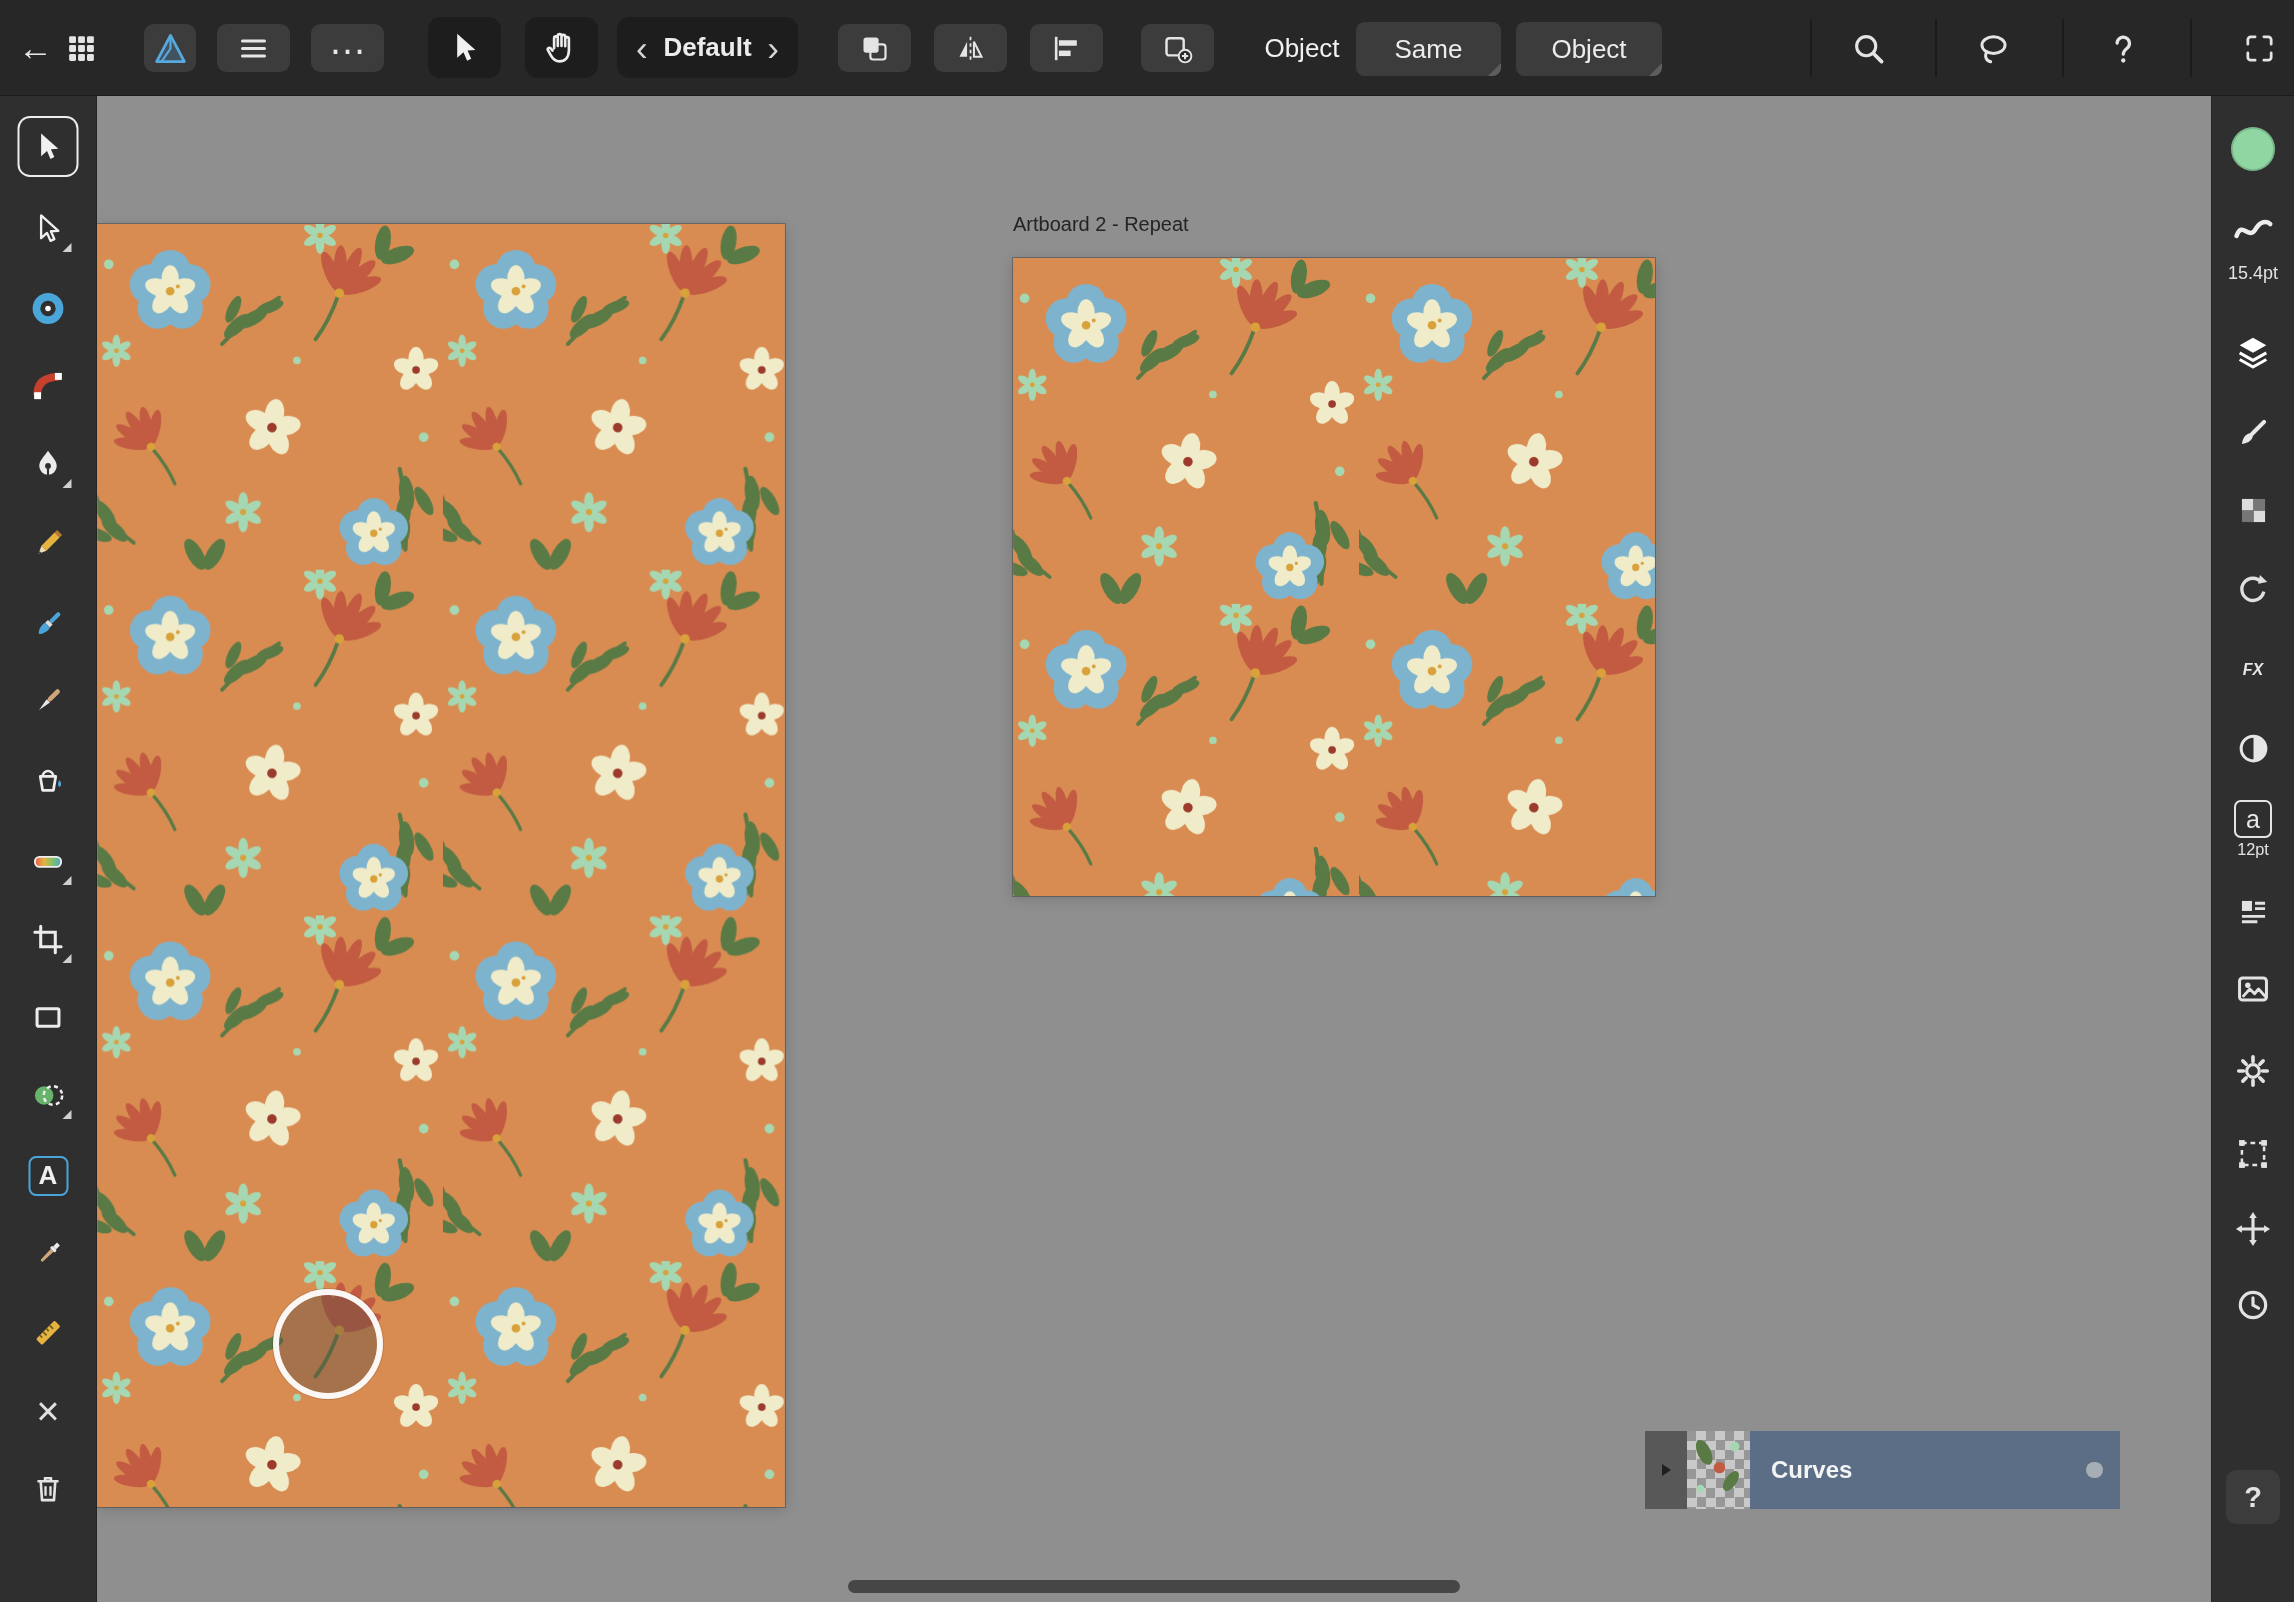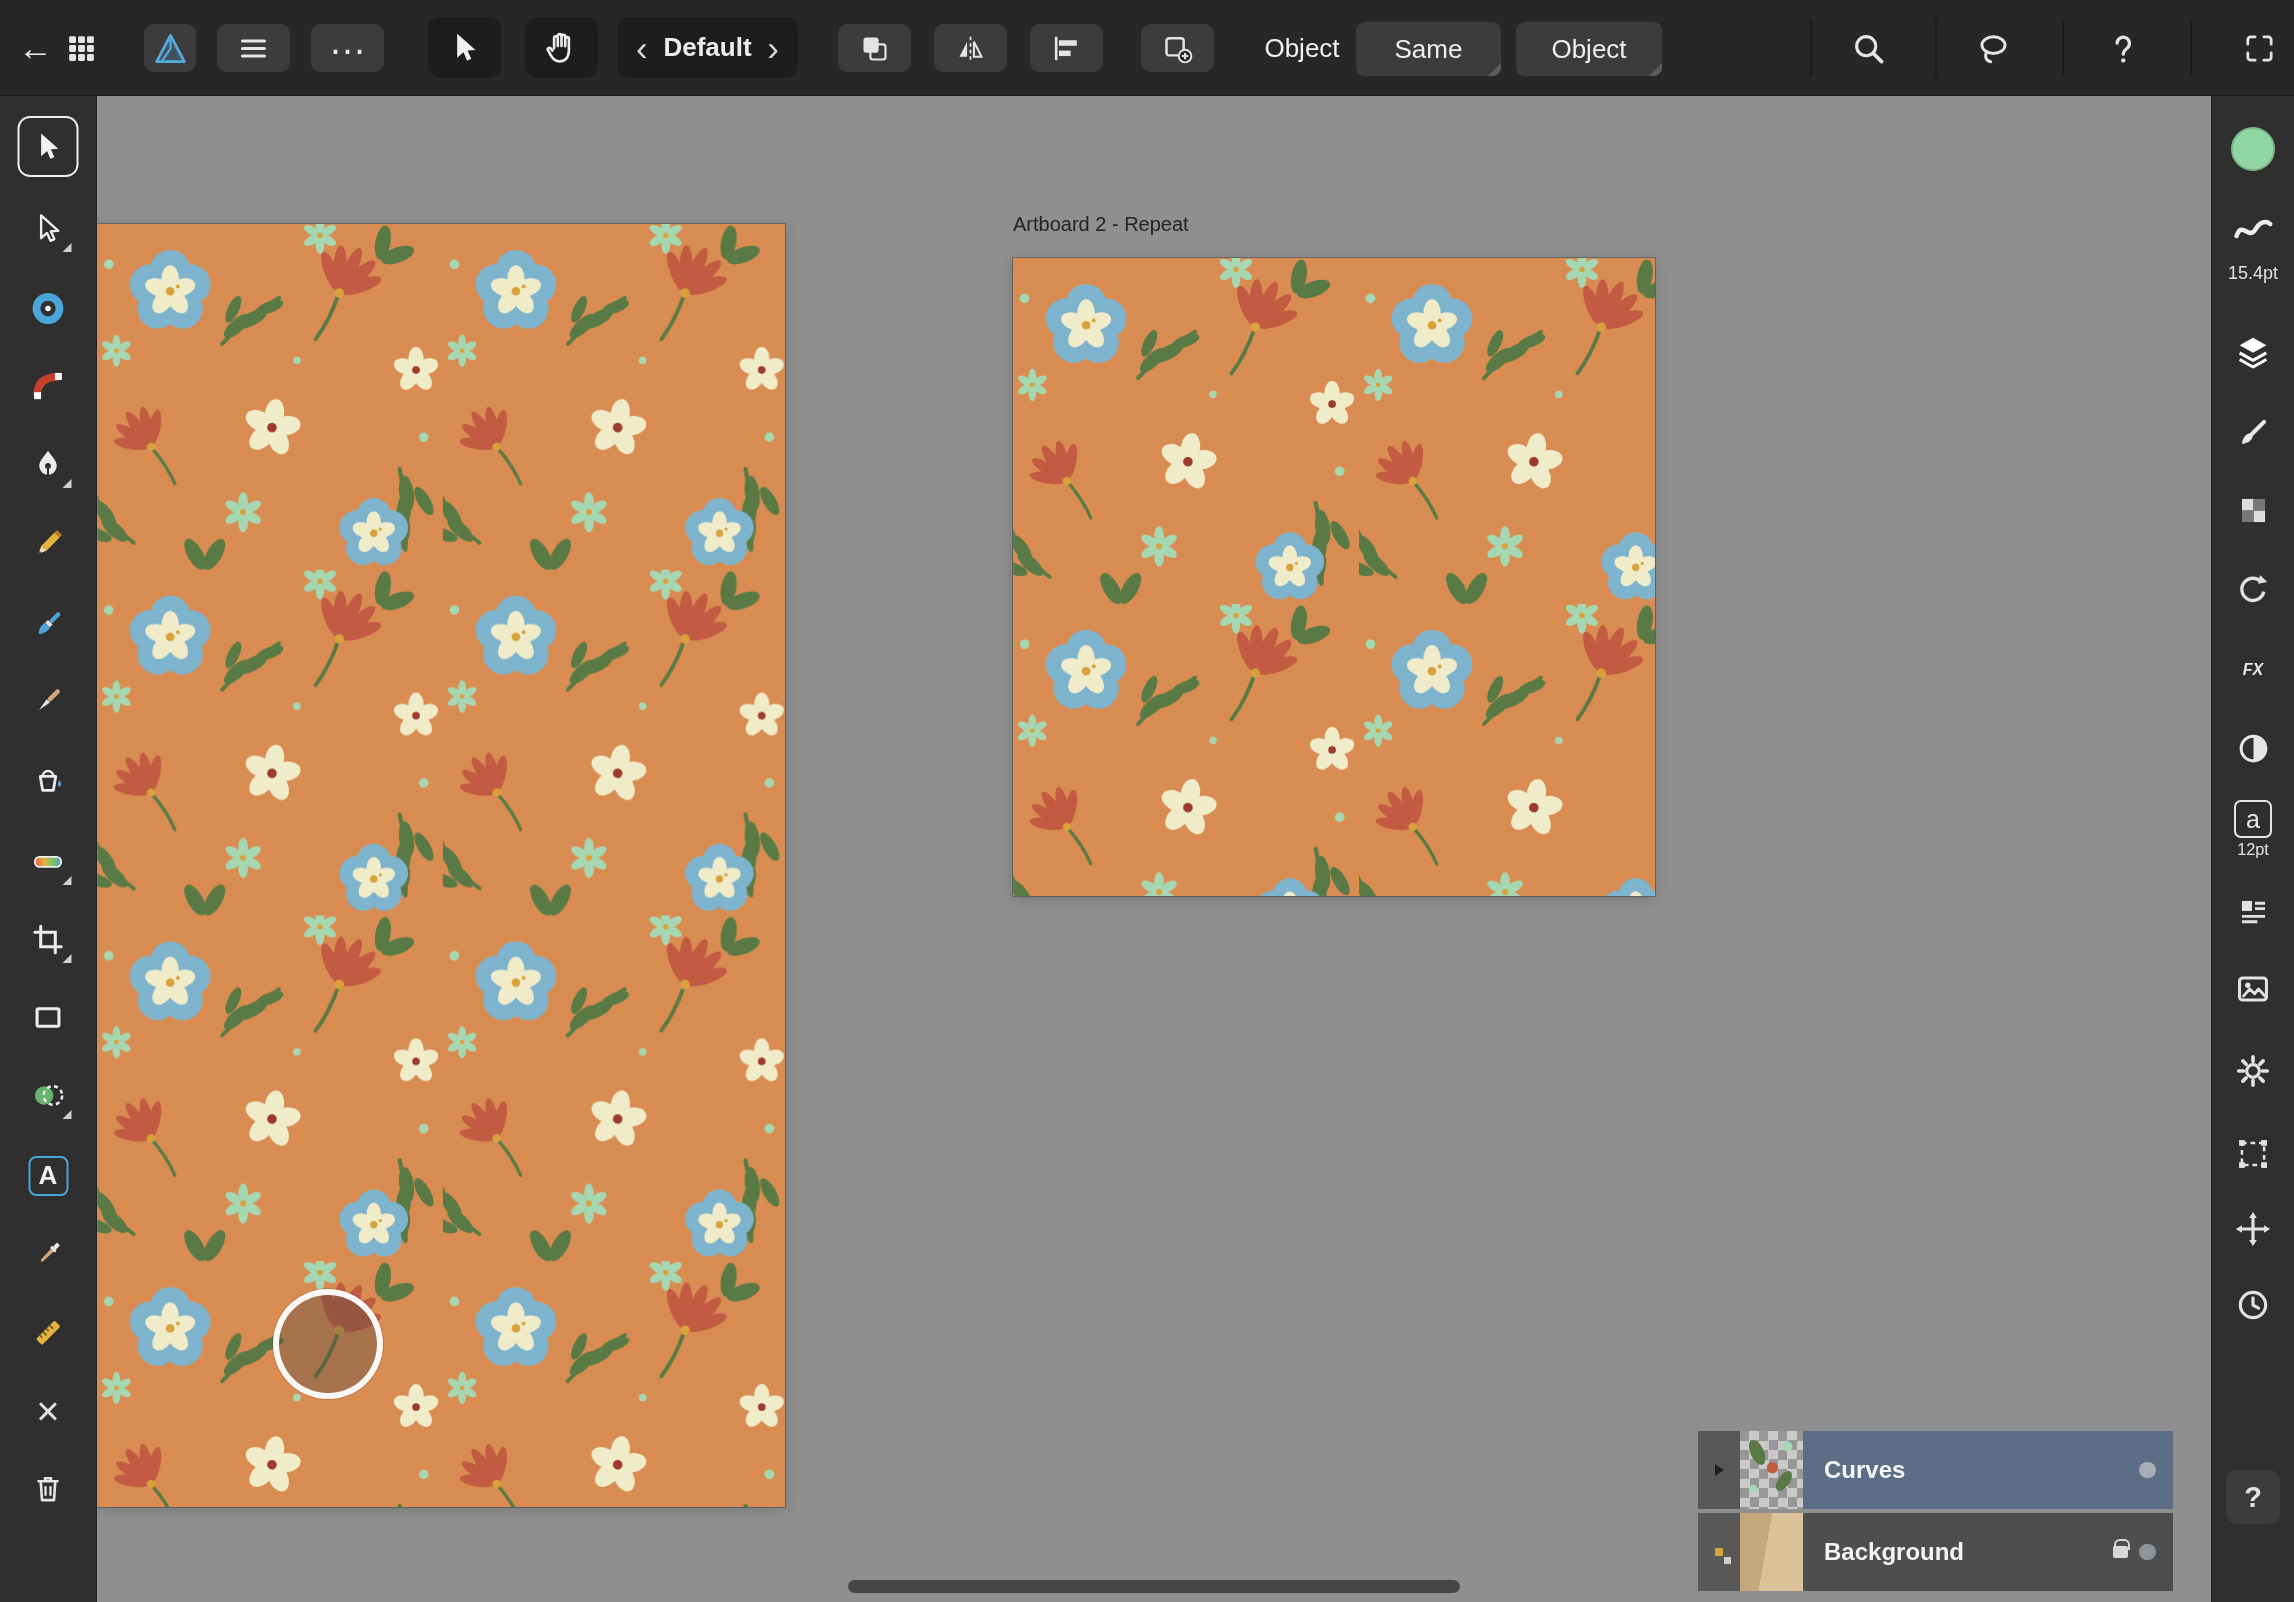--- a/index.html
+++ b/index.html
@@ -64,21 +64,21 @@
   .pf-blue{fill:var(--pattern-blue,#7db3cd)}
   .pf-cream{fill:var(--pattern-cream,#f0ecca)}
   .pf-mint{fill:var(--pattern-mint,#a5d8b2)}
   .pf-green{fill:var(--pattern-green,#5a7a45)}
   .pf-red{fill:var(--pattern-red,#c25b41)}
   .pf-gold{fill:var(--pattern-gold,#d9a13a)}
   .pf-darkred{fill:var(--pattern-darkred,#9c3a2c)}
   .pf-stemline{fill:none;stroke:var(--pattern-green,#5a7a45);stroke-width:4;stroke-linecap:round}
 
   
-  #layers-panel{position:absolute;left:1698px;top:1431px;width:569px;height:163px;z-index:35}
+  #layers-panel{position:absolute;left:1645px;top:1431px;width:569px;height:163px;z-index:35}
   .layer-row{position:absolute;left:0;width:475px;height:78px;display:flex}
   .layer-gutter{width:42px;height:100%;background:#585858;display:flex;align-items:center;justify-content:center;flex:none}
   .layer-main{flex:1;display:flex;align-items:center;background:var(--layer-row-bg,#4e4e4e);overflow:hidden}
   .layer-row.selected .layer-main{background:var(--layer-selected-bg,#5b6e86)}
   .layer-thumb{width:63px;height:100%;flex:none;position:relative;overflow:hidden}
   .layer-thumb.checker{background:repeating-conic-gradient(#c9c9c9 0% 25%,#979797 0% 50%);background-size:19px 19px}
   .layer-thumb.solid{background:linear-gradient(100deg,#c3a87c 0 42%,#d9c298 42%)}
   .layer-name{flex:1;padding-left:21px;font-size:24px;font-weight:700;color:#f4f4f4;white-space:nowrap}
   .vis-dot{width:16.3px;height:16.3px;border-radius:50%;background:#a7adb4;margin-right:17.3px;flex:none}
   .layer-row + .layer-row .vis-dot{background:#8f9398}
@@ -563,25 +563,14 @@
               <circle cx="14" cy="60" r="4"></circle>
           </g>
           <circle cx="34" cy="38" r="6" fill="var(--pattern-red,#c25b41)"></circle>
         </svg>
       </div>
       <div class="layer-name">Curves</div>
       <div class="vis-dot"></div>
     </div>
   </div>
 
-  <div class="layer-row" style="top:82px">
-    <div class="layer-gutter">
-      <span class="gutter-sq"></span>
-    </div>
-    <div class="layer-main">
-      <div class="layer-thumb solid"></div>
-      <div class="layer-name">Background</div>
-      <span class="lock-icon"></span>
-      <div class="vis-dot"></div>
-    </div>
-  </div>
 </div>
 
 
 </body></html>

